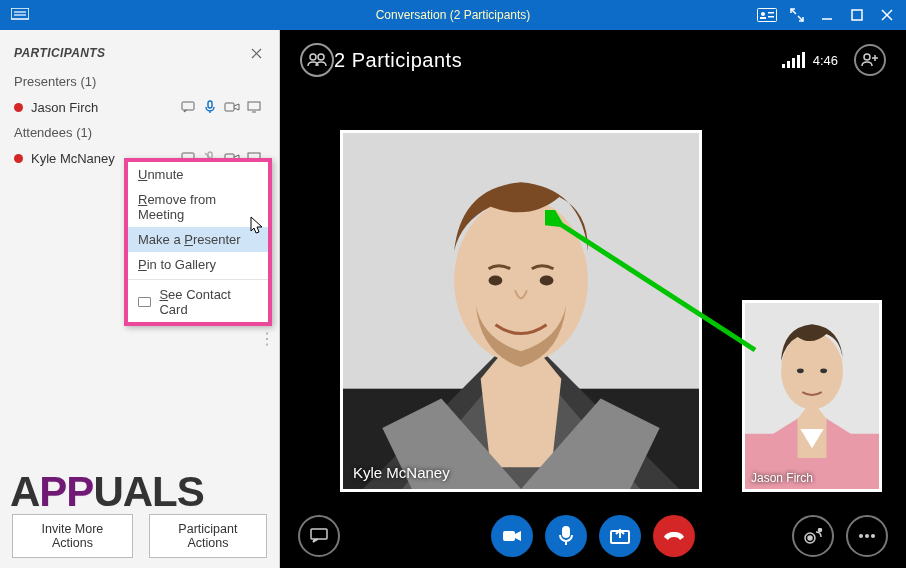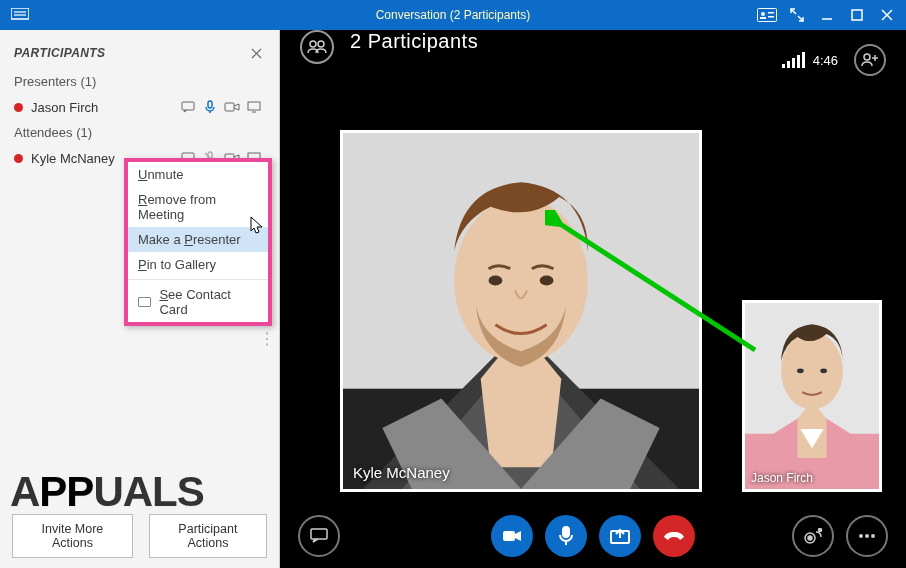--- a/index.html
+++ b/index.html
@@ -39,21 +39,21 @@
 .ctx-item.hover { background: #cfe4f7; }
 .ctx-item .u { text-decoration: underline; }
 .ctx-sep { height: 1px; background: #e4e4e4; margin: 2px 0; }
 .ctx-card-ico { width: 14px; height: 10px; border: 1px solid #888; border-radius: 1px; display: inline-block; }
 
 
 .cursor { position: absolute; left: 250px; top: 186px; z-index: 70; pointer-events: none; }
 .arrow { position: absolute; left: 265px; top: 180px; z-index: 55; pointer-events: none; }
 
 .stage { flex: 1; background: #000; color: #fff; position: relative; }
-.topbar { height: 60px; display: flex; padding: 0 20px; gap: 16px; }
+.topbar { height: 60px; display: flex; align-items: center; padding: 0 20px; }
 .top-ico { width: 34px; height: 34px; border: 2px solid #999; border-radius: 50%; display: flex; align-items: center; justify-content: center; }
 .top-title { font-size: 20px; font-weight: 300; letter-spacing: .5px; }
 .top-right { margin-left: auto; display: flex; align-items: center; gap: 8px; }
 .signal { display: flex; align-items: flex-end; gap: 2px; height: 16px; }
 .signal span { width: 3px; background: #fff; }
 .time { font-size: 13px; }
 .addp { width: 32px; height: 32px; border: 2px solid #888; border-radius: 50%; display: flex; align-items: center; justify-content: center; margin-left: 8px; }
 
 
 .vid-large { position: absolute; left: 60px; top: 100px; width: 362px; height: 362px; border: 3px solid #fff; overflow: hidden; background: #222; }
@@ -65,21 +65,21 @@
 .ctrlbar { position: absolute; left: 0; right: 0; bottom: 0; height: 64px; display: flex; align-items: center; padding: 0 18px; }
 .cbtn { width: 42px; height: 42px; border-radius: 50%; display: flex; align-items: center; justify-content: center; cursor: pointer; }
 .cbtn.outline { border: 2px solid #777; }
 .cbtn.blue { background: #0c6cc7; }
 .cbtn.red { background: #d42626; }
 .ctrl-mid { position: absolute; left: 50%; transform: translateX(-50%); display: flex; gap: 12px; }
 .ctrl-right { margin-left: auto; display: flex; gap: 12px; }
 
 
 .watermark { position: absolute; left: 10px; bottom: 52px; z-index: 80; font-family: Georgia, serif; font-size: 42px; font-weight: bold; color: #333; letter-spacing: -1px; text-shadow: 1px 1px 0 #eee; pointer-events: none; }
-.watermark .grn { color: #000000; }
+.watermark .grn { color: #701a75; }
 </style>
 </head>
 <body>
 
 <div class="titlebar">
   <div class="menu-btn">
     <svg width="18" height="14" viewBox="0 0 18 14">
         <rect width="18" height="11" rx="1" fill="none" stroke="#fff" stroke-width="1.5"></rect>
         <line x1="3" y1="4" x2="15" y2="4" stroke="#fff" stroke-width="1.2"></line>
         <line x1="3" y1="7" x2="15" y2="7" stroke="#fff" stroke-width="1.2"></line>

